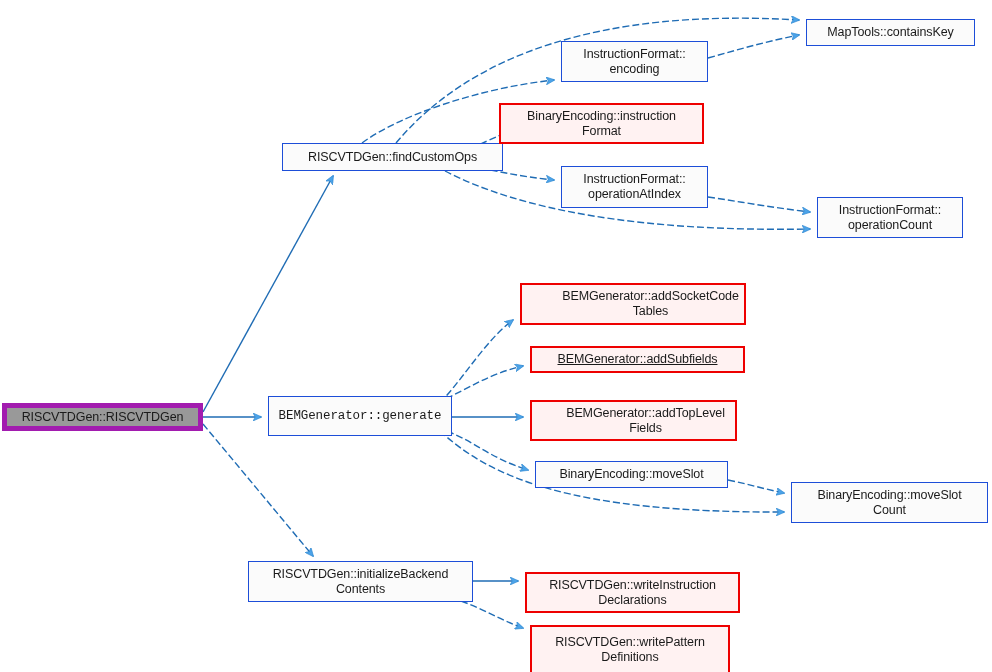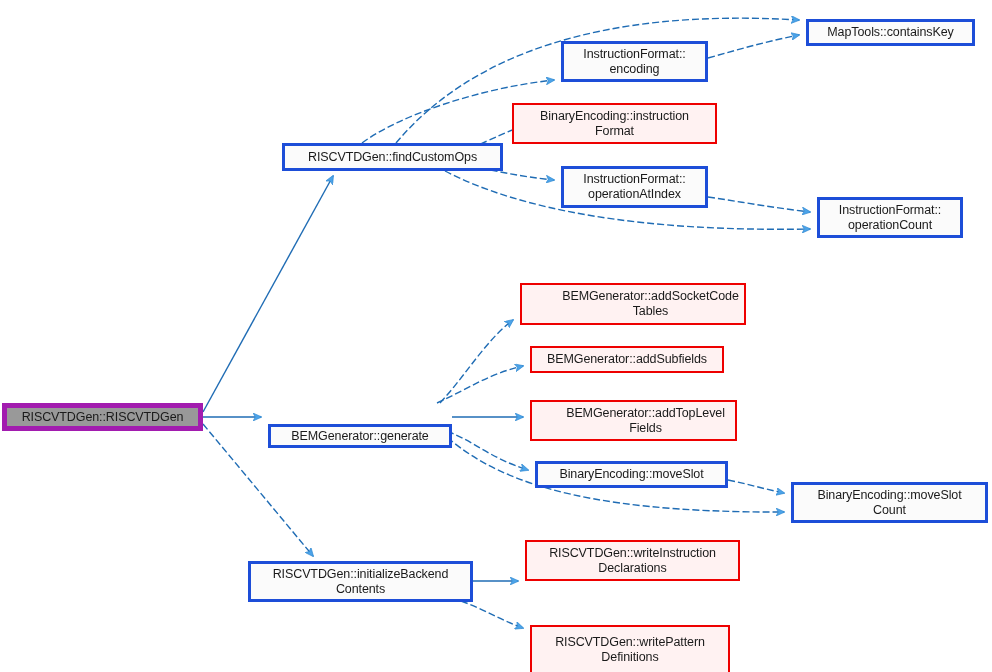--- a/index.html
+++ b/index.html
@@ -36,21 +36,21 @@
     font-size: 12.5px;
     line-height: 15px;
     color: #1a1a1a;
     letter-spacing: -0.1px;
     padding: 0 4px;
     white-space: pre-line;
     z-index: 2;
   }
   .node.plain {
     background: #fbfbfb;
-    border: 3px solid #1d4ed8;
+    border: 1px solid #1d4ed8;
   }
   .node.root {
     background: #999999;
     border: 5px solid #a21caf;
   }
   .node.hot {
     background: #fff2f2;
     border: 2px solid #ee0000;
   }
 </style>
@@ -81,38 +81,38 @@
         <path d="M447,431 C477,443 490,458 528,470" fill="none" stroke="#1f6cb4" stroke-width="1.4" stroke-dasharray="7,3" marker-end="url(#arrow)"></path>
         <path d="M440,431 C490,477 570,513 784,512" fill="none" stroke="#1f6cb4" stroke-width="1.4" stroke-dasharray="7,3" marker-end="url(#arrow)"></path>
         <path d="M728,480 C748,484 764,489 784,493" fill="none" stroke="#1f6cb4" stroke-width="1.4" stroke-dasharray="7,3" marker-end="url(#arrow)"></path>
         <path d="M473,581 L518,581" fill="none" stroke="#1f6cb4" stroke-width="1.4" marker-end="url(#arrow)"></path>
         <path d="M461,601 C486,610 500,620 523,628" fill="none" stroke="#1f6cb4" stroke-width="1.4" stroke-dasharray="7,3" marker-end="url(#arrow)"></path>
       </g>
   </svg>
   <div id="nodes">
       <div class="node root" style="left: 2px; top: 403px; width: 201px; height: 28px;">RISCVTDGen::RISCVTDGen</div>
       <div class="node plain" style="left: 250px; top: 143px; width: 221px; height: 28px; margin-left: 32px;">RISCVTDGen::findCustomOps</div>
-      <div class="node plain" style="left: 268px; top: 424px; width: 184px; height: 24px;">BEMGenerator::generate</div>
+      <div class="node plain" style="left: 268px; top: 396px; width: 184px; height: 40px; font-family: Liberation Mono, monospace;">BEMGenerator::generate</div>
       <div class="node plain" style="left: 248px; top: 561px; width: 225px; height: 41px;">RISCVTDGen::initializeBackend
 Contents</div>
       <div class="node plain" style="left: 806px; top: 19px; width: 169px; height: 27px;">MapTools::containsKey</div>
       <div class="node plain" style="left: 561px; top: 41px; width: 147px; height: 41px;">InstructionFormat::
 encoding</div>
-      <div class="node hot" style="left: 512px; top: 103px; width: 205px; height: 41px;">BinaryEncoding::instruction
+      <div class="node hot" style="left: 499px; top: 103px; width: 205px; height: 41px;">BinaryEncoding::instruction
 Format</div>
       <div class="node plain" style="left: 561px; top: 166px; width: 147px; height: 42px;">InstructionFormat::
 operationAtIndex</div>
       <div class="node plain" style="left: 817px; top: 197px; width: 146px; height: 41px;">InstructionFormat::
 operationCount</div>
       <div class="node hot" style="left: 520px; top: 283px; width: 226px; height: 42px; padding-left: 39px;">BEMGenerator::addSocketCode
 Tables</div>
-      <div class="node hot" style="left: 530px; top: 346px; width: 194px; height: 27px;">BEMGenerator::addSubfields</div>
+      <div class="node hot" style="left: 530px; top: 346px; width: 215px; height: 27px; text-decoration: underline;">BEMGenerator::addSubfields</div>
       <div class="node hot" style="left: 530px; top: 400px; width: 207px; height: 41px; padding-left: 28px;">BEMGenerator::addTopLevel
 Fields</div>
       <div class="node plain" style="left: 535px; top: 461px; width: 193px; height: 27px;">BinaryEncoding::moveSlot</div>
       <div class="node plain" style="left: 791px; top: 482px; width: 197px; height: 41px;">BinaryEncoding::moveSlot
 Count</div>
-      <div class="node hot" style="left: 525px; top: 540px; width: 215px; height: 41px;">RISCVTDGen::writeInstruction
+      <div class="node hot" style="left: 525px; top: 572px; width: 215px; height: 41px;">RISCVTDGen::writeInstruction
 Declarations</div>
       <div class="node hot" style="left: 530px; top: 625px; width: 200px; height: 50px;">RISCVTDGen::writePattern
 Definitions</div>
     </div>
 </div>
 
 </body></html>

